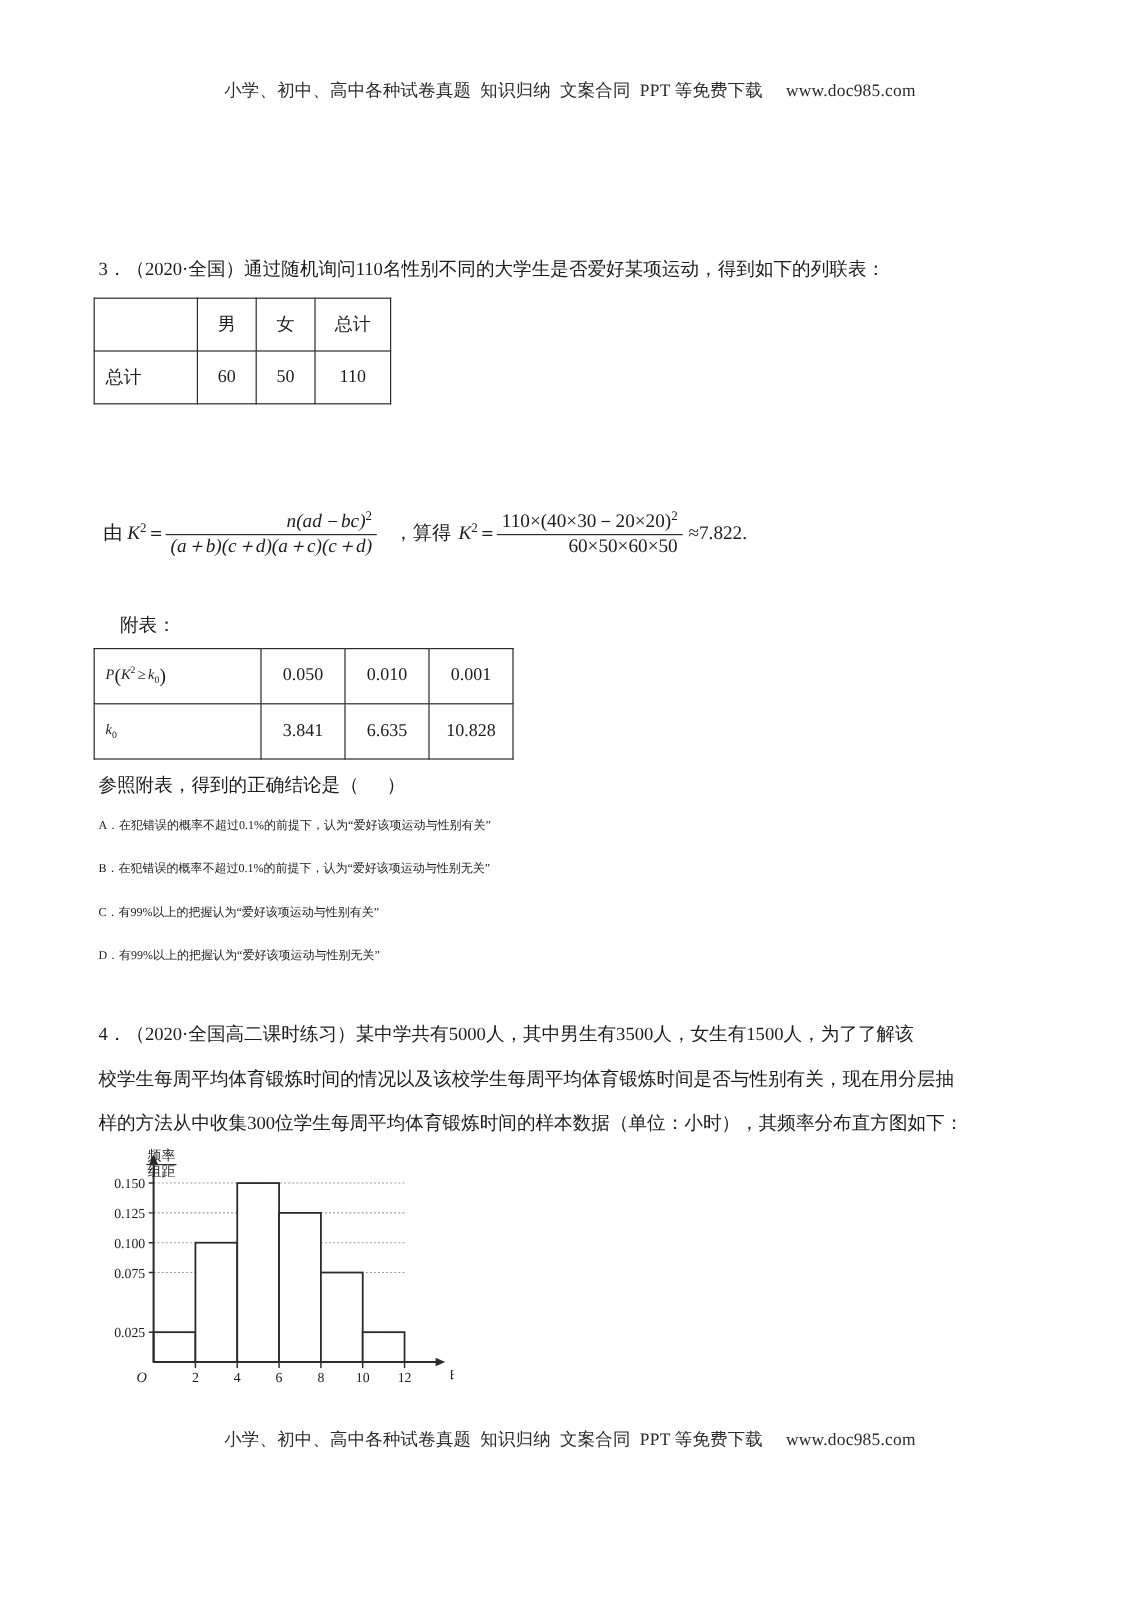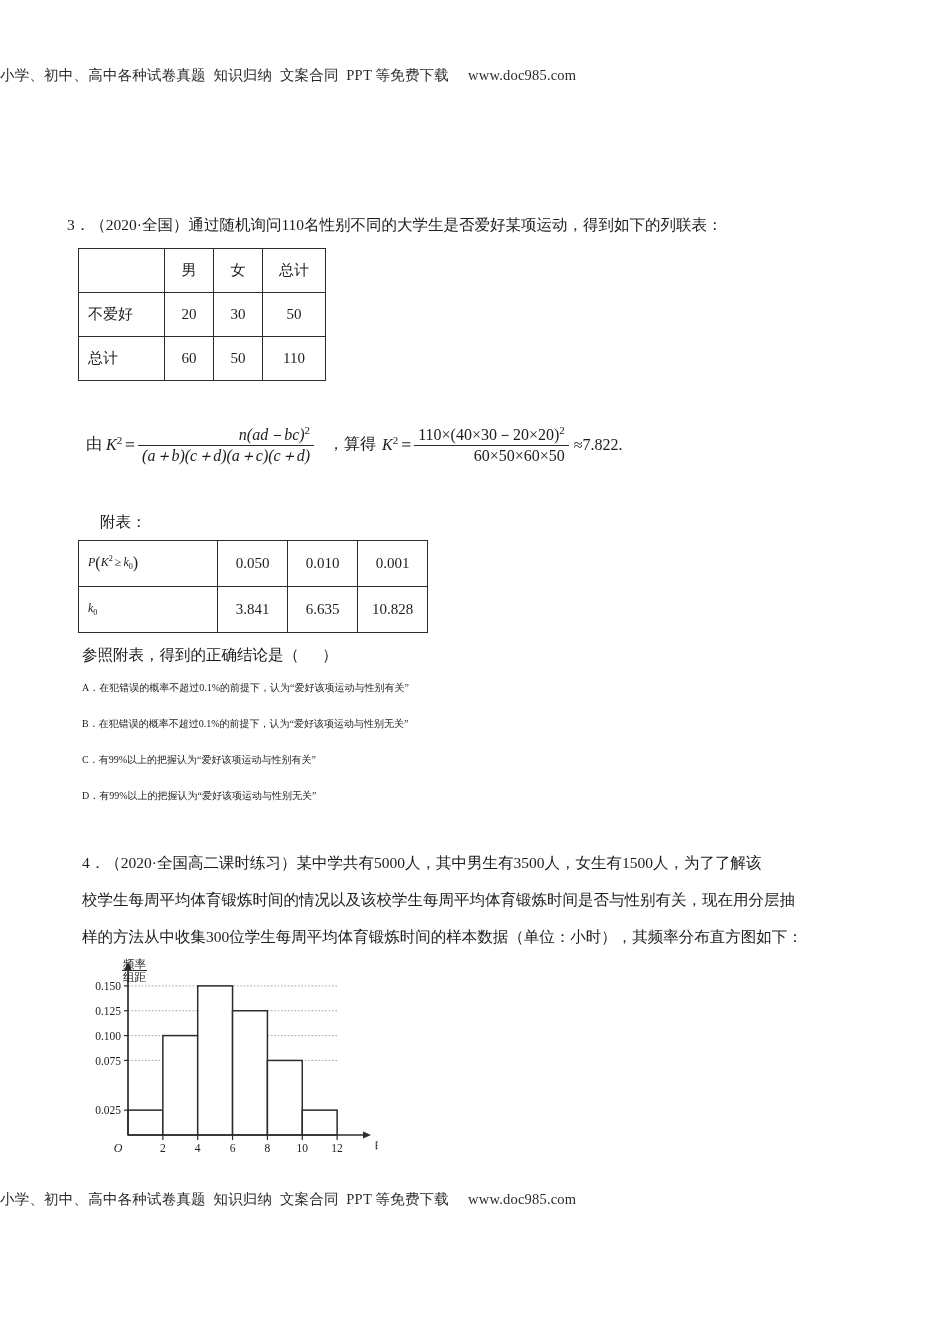--- a/index.html
+++ b/index.html
@@ -14,20 +14,21 @@
     font-family: "Liberation Serif", "DejaVu Serif", serif;
     color: #1a1a1a;
     overflow: hidden;
   }
 
   
   .runhead {
     position: absolute;
     left: 0;
     width: 950px;
+    text-align: center;
     font-size: 14.5px;
     color: #2b2b2b;
     letter-spacing: 0.2px;
     white-space: pre;
   }
   .runhead.top { top: 66px; }
   .runhead.bottom { top: 1190px; }
 
   
   .qline {
@@ -145,35 +146,29 @@
     border-bottom: 1px solid #2c2c2c;
     padding: 0 1px;
   }
   .ylab-frac .den { display: block; padding: 0 1px; }
 </style>
 </head>
 <body>
 
 <div class="runhead top">小学、初中、高中各种试卷真题  知识归纳  文案合同  PPT 等免费下载     www.doc985.com</div>
 
-<div class="qline" style="left:67px; top:213px;">3．（2020·全国）通过随机询问110名性别不同的大学生是否爱好某项运动，得到如下的列联表：</div>
+<div class="qline" style="left:82px; top:213px;">3．（2020·全国）通过随机询问110名性别不同的大学生是否爱好某项运动，得到如下的列联表：</div>
 
 <table class="doc" id="contingency-table" style="left:78px; top:248px;">
   <tbody>
       <tr>
     <td class="c0 lbl"></td>
     <td class="c1">男</td>
     <td class="c2">女</td>
     <td class="c3">总计</td>
-  </tr>
-  <tr>
-    <td class="c0 lbl">不爱好</td>
-    <td class="c1">20</td>
-    <td class="c2">30</td>
-    <td class="c3">50</td>
   </tr>
   <tr>
     <td class="c0 lbl">总计</td>
     <td class="c1">60</td>
     <td class="c2">50</td>
     <td class="c3">110</td>
   </tr>
 </tbody>
   </table>
 

